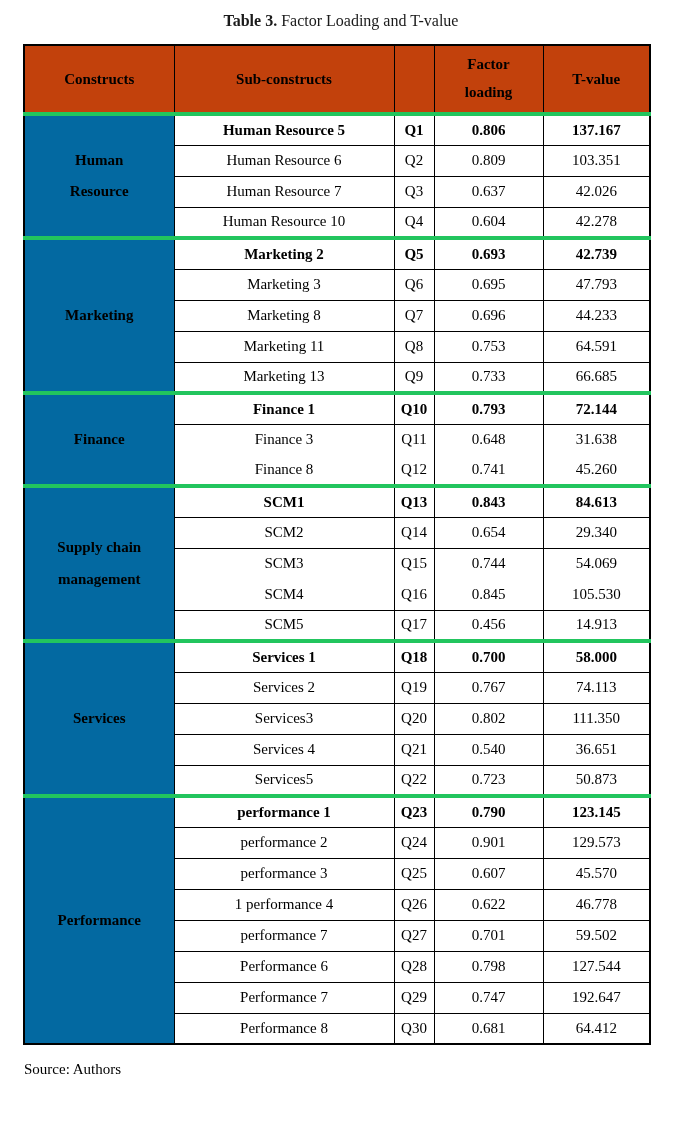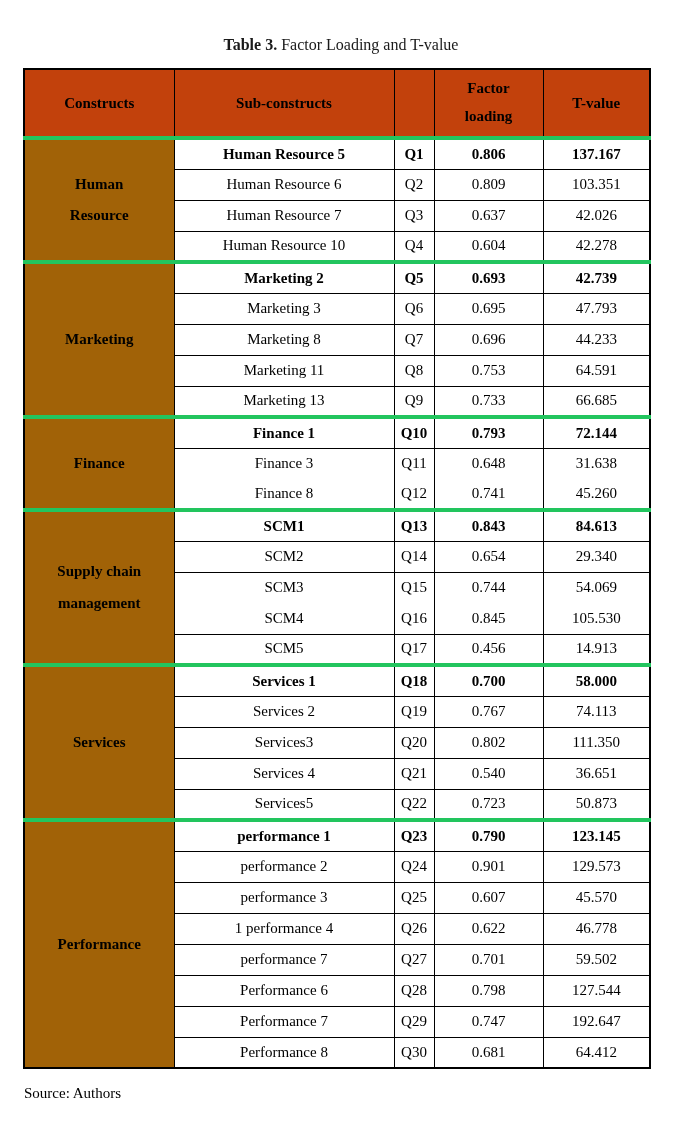--- a/index.html
+++ b/index.html
@@ -4,21 +4,21 @@
 <style>
   * { box-sizing: border-box; margin: 0; padding: 0; }
   body {
     width: 682px; height: 1131px;
     background: #ffffff;
     font-family: "Liberation Serif", "DejaVu Serif", serif;
     color: #000000;
     position: relative;
     overflow: hidden;
   }
-  .page { width: 682px; height: 1131px; padding-top: 36px; }
+  .page { width: 682px; height: 1131px; padding-top: 12px; }
 
   .table-title {
     text-align: center;
     font-size: 16px;
     margin-bottom: 14px;
     color: #1a1a1a;
   }
   .table-title .bold { font-weight: bold; }
 
   table.factor-table {
@@ -48,21 +48,21 @@
     background: #c2410c;
     height: 69px;
     font-weight: bold;
     border-top: none;
     font-size: 15px;
   }
   th.multiline { white-space: pre-line; line-height: 1.85; }
 
   tbody td { height: 31px; background: #ffffff; }
   td.construct {
-    background: #a16207;
+    background: #0369a1;
     white-space: pre-line;
     line-height: 2.1;
   }
   tr.group-start td { border-top: 4px solid #22c55e; font-weight: bold; }
   tr.merge-top td { border-top: none; }
 
   .source-note {
     margin: 16px 0 0 24px;
     font-size: 15px;
   }

